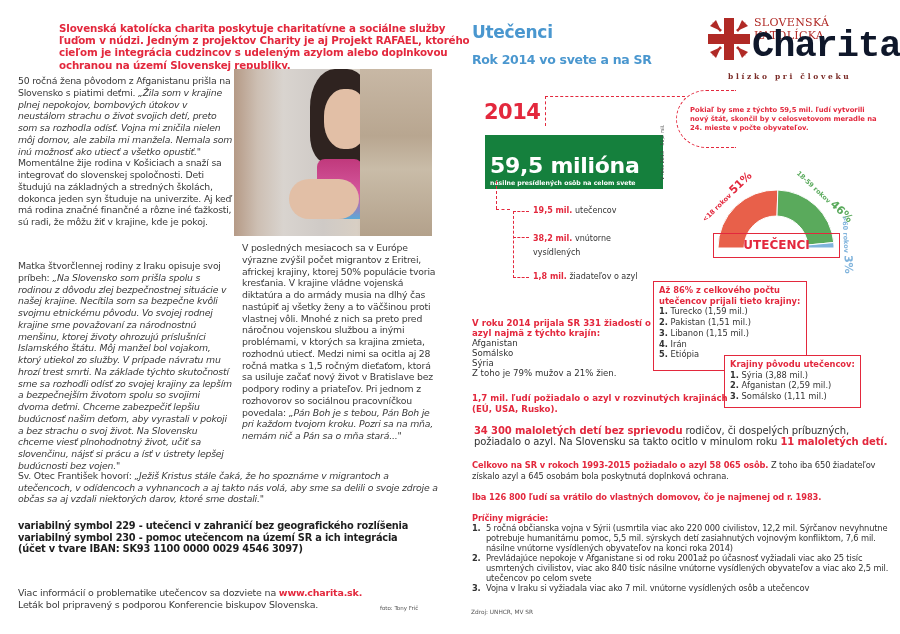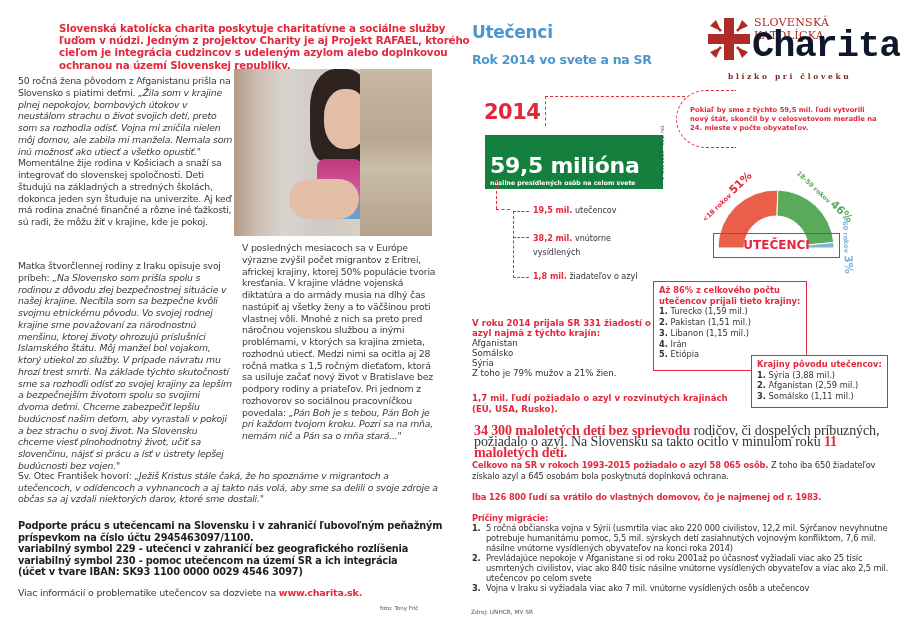--- a/index.html
+++ b/index.html
@@ -47,26 +47,26 @@
 
   .stat { position: absolute; font-size: 8px; color: #333; }
   .stat .red { font-weight: bold; }
 
   #gauge { position: absolute; left: 700px; top: 150px; width: 200px; height: 130px; }
   #utecenci-box { position:absolute; left:713px; top:233px; width:127px; height:25px; border:1.5px solid #e3283d; color:#e3283d; font-size:12px; font-weight:bold; text-align:center; line-height:22px; }
 
   .box { position: absolute; border: 1px solid #e3283d; background: #fff; font-size: 8.3px; line-height: 10.7px; padding: 3px 5px; color: #333; }
   .box .h { color: #e3283d; font-weight: bold; }
   #box86 { left: 653px; top: 281px; width: 154px; height: 90px; }
-  #boxorigin { left: 724px; top: 355px; width: 137px; height: 53px; margin-left: 27px; }
+  #boxorigin { left: 724px; top: 355px; width: 137px; height: 53px; }
 
   #sr331 { position: absolute; left: 472px; top: 318px; width: 180px; font-size: 8.6px; line-height: 10px; color: #333; }
   #sr331 .h { color: #e3283d; font-weight: bold; }
   #eu17 { position: absolute; left: 472px; top: 393px; width: 260px; font-size: 8.6px; line-height: 10.5px; font-weight: bold; color: #e3283d; }
-  #kids { position: absolute; left: 474px; top: 425px; width: 420px; font-size: 14px; line-height: 11px; color: #333; letter-spacing: -0.1px; font-family: Liberation Serif, serif; }
+  #kids { position: absolute; left: 474px; top: 425px; width: 420px; font-size: 10px; line-height: 11px; color: #333; letter-spacing: -0.1px; }
   #total { position: absolute; left: 472px; top: 460px; width: 420px; font-size: 8.3px; line-height: 11px; color: #333; letter-spacing: -0.1px; }
   #returned { position: absolute; left: 472px; top: 492px; width: 420px; font-size: 8.3px; line-height: 11px; font-weight: bold; color: #e3283d; letter-spacing: -0.1px; }
   #causes { position: absolute; left: 472px; top: 513px; width: 425px; font-size: 8.3px; line-height: 10px; color: #333; letter-spacing: -0.15px; }
   #causes .h { color: #e3283d; font-weight: bold; }
   #causes ol { list-style: none; }
   #causes li { position: relative; padding-left: 14px; }
   #causes li .n { position: absolute; left: 0; font-weight: bold; }
   #source { position: absolute; left: 471px; top: 609px; font-size: 5.8px; color: #555; }
 </style>
 </head>
@@ -92,28 +92,28 @@
 
 <div id="story3" class="col">
   <span>V posledných mesiacoch sa v Európe výrazne zvýšil počet migrantov z Eritrei, africkej krajiny, ktorej 50% populácie tvoria kresťania. V krajine vládne vojenská diktatúra a do armády musia na dlhý čas nastúpiť aj všetky ženy a to väčšinou proti vlastnej vôli. Mnohé z nich sa preto pred náročnou vojenskou službou a inými problémami, v ktorých sa krajina zmieta, rozhodnú utiecť. Medzi nimi sa ocitla aj 28 ročná matka s 1,5 ročným dieťaťom, ktorá sa usiluje začať nový život v Bratislave bez podpory rodiny a priateľov. Pri jednom z rozhovorov so sociálnou pracovníčkou povedala: </span><span class="i">„Pán Boh je s tebou, Pán Boh je pri každom tvojom kroku. Pozri sa na mňa, nemám nič a Pán sa o mňa stará..."</span>
 </div>
 
 <div id="pope">
   <span>Sv. Otec František hovorí: </span><span class="i">„Ježiš Kristus stále čaká, že ho spoznáme v migrantoch a utečencoch, v odídencoch a vyhnancoch a aj takto nás volá, aby sme sa delili o svoje zdroje a občas sa aj vzdali niektorých darov, ktoré sme dostali."</span>
 </div>
 
 <div id="support">
-  <div>Podporte prácu s utečencami na Slovensku i v zahraničí ľubovoľným peňažným príspevkom na číslo účtu 2945463097/1100.</div>
   <div>variabilný symbol 229 - utečenci v zahraničí bez geografického rozlíšenia</div>
   <div>variabilný symbol 230 - pomoc utečencom na území SR a ich integrácia</div>
   <div>(účet v tvare IBAN: SK93 1100 0000 0029 4546 3097)</div>
 </div>
 
 <div id="footer">
   <div><span>Viac informácií o problematike utečencov sa dozviete na </span><a class="red b" style="text-decoration:none">www.charita.sk.</a></div>
+  <div>Leták bol pripravený s podporou Konferencie biskupov Slovenska.</div>
 </div>
 <div id="photo-credit">foto: Tony Frič</div>
 
 <div id="title">Utečenci</div>
 <div id="subtitle">Rok 2014 vo svete a na SR</div>
 
 <div id="logo">
   <svg class="cross" viewBox="0 0 46 46">
     <g fill="#b02a26">
       <rect x="18" y="2" width="10" height="42"></rect>

